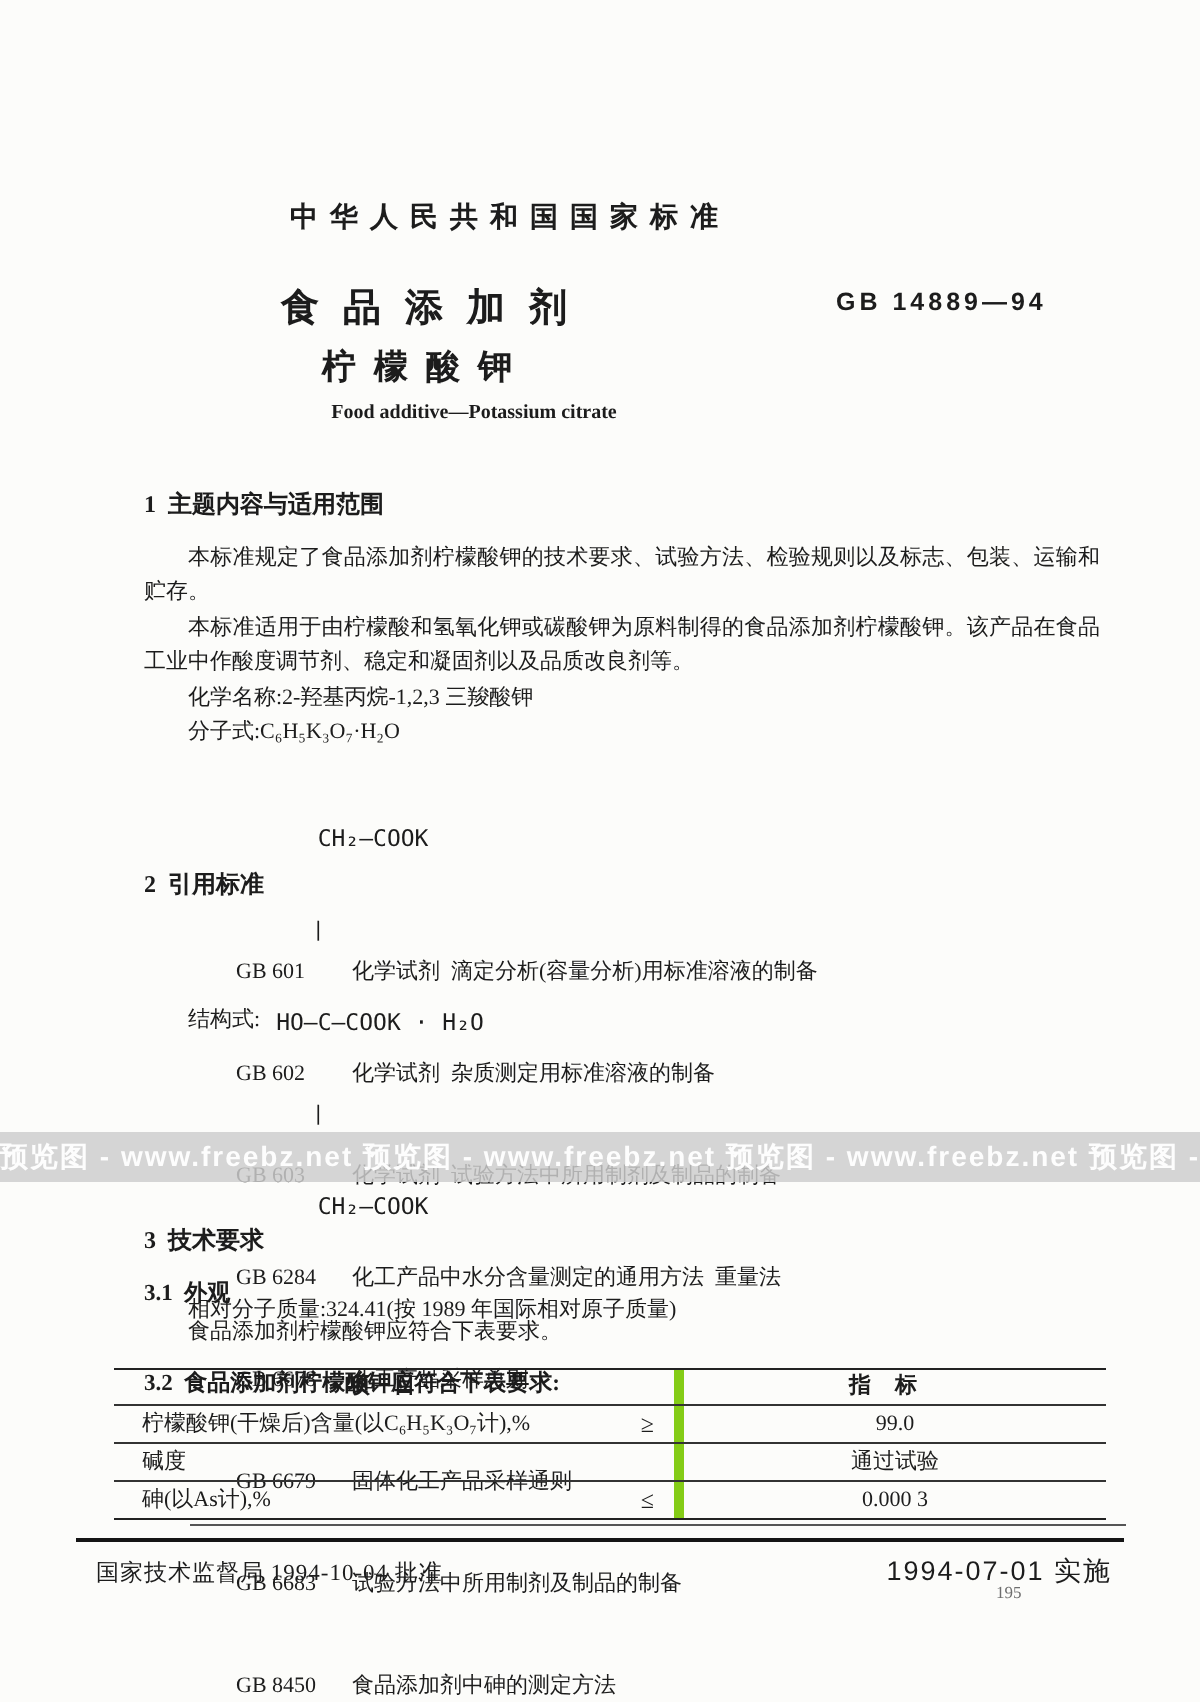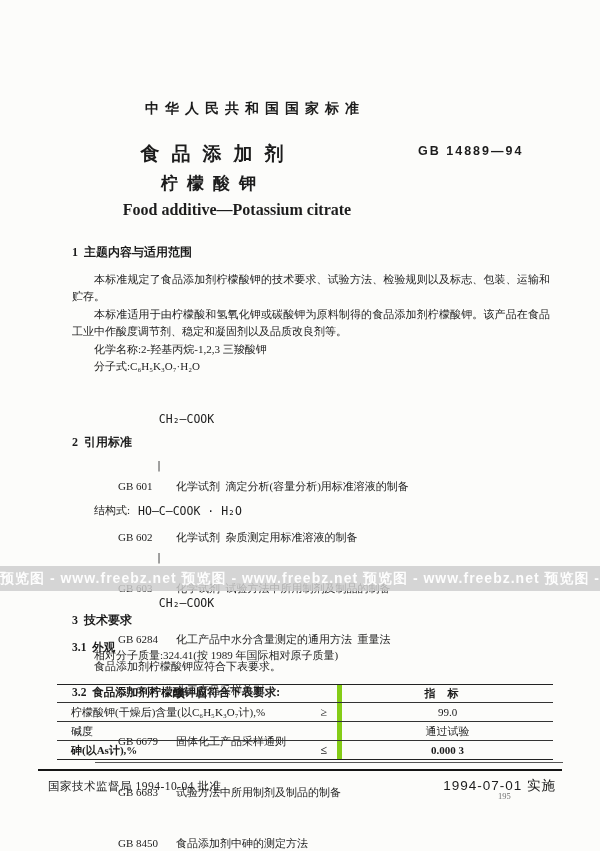--- a/index.html
+++ b/index.html
@@ -15,21 +15,21 @@
   
   .nat-label{position:absolute;top:100px;left:0;width:510px;text-align:center;
     font-size:14px;font-weight:bold;letter-spacing:6px;}
   .std-no{position:absolute;top:144px;left:418px;font-size:12.5px;font-weight:bold;
     letter-spacing:2px;font-family:"Liberation Sans","DejaVu Sans",sans-serif;}
   .title-cn{position:absolute;top:141px;left:0;width:436px;text-align:center;
     font-size:19px;font-weight:bold;letter-spacing:12px;}
   .subtitle-cn{position:absolute;top:172px;left:0;width:426px;text-align:center;
     font-size:17px;font-weight:bold;letter-spacing:9px;}
   .title-en{position:absolute;top:201px;left:0;width:474px;text-align:center;
-    font-size:16px;font-weight:bold;}
+    font-size:10px;font-weight:bold;}
 
   
   .sec{position:absolute;left:72px;width:478px;font-size:11px;line-height:17.5px;}
   .sec1{top:244px;}
   .sec2{top:434px;}
   .sec3{top:612px;}
   .h-sec{font-size:12px;font-weight:bold;margin:0 0 9px 0;white-space:pre-wrap;}
   .h-sub{font-size:11.5px;font-weight:bold;margin:8px 0 2px 0;white-space:pre-wrap;}
   .para{margin:0;text-indent:22px;text-align:justify;}
   .plain{margin:0;text-indent:22px;}
@@ -41,21 +41,21 @@
   .formula .fb{line-height:9px;font-size:10px;}
   .refs{margin-left:24px;}
   .ref-row{line-height:17px;white-space:pre-wrap;}
   .ref-code{display:inline-block;width:58px;}
 
   
   .spec-table{position:absolute;top:684px;left:57px;width:496px;
     border-top:1.5px solid #222;border-bottom:1.5px solid #222;
     font-size:11px;}
   .t-row{display:flex;border-bottom:1px solid #333;}
-  .t-row.last{border-bottom:none;font-weight:bold;}
+  .t-row.last{border-bottom:none;}
   .t-c1{width:285px;border-right:5px solid #84cc16;display:flex;
     justify-content:space-between;align-items:center;padding:0 10px 0 14px;box-sizing:border-box;}
   .t-c2{width:211px;text-align:center;align-self:center;}
   .t-head{height:17px;line-height:17px;font-weight:bold;}
   .t-head .t-c1{justify-content:center;letter-spacing:12px;padding:0;}
   .t-head .t-c2{letter-spacing:12px;}
   .t-data{height:18px;line-height:18px;}
   .t-rel{font-size:12px;}
   .stray-line{position:absolute;top:762px;left:95px;width:468px;height:1px;background:#555;}
 

